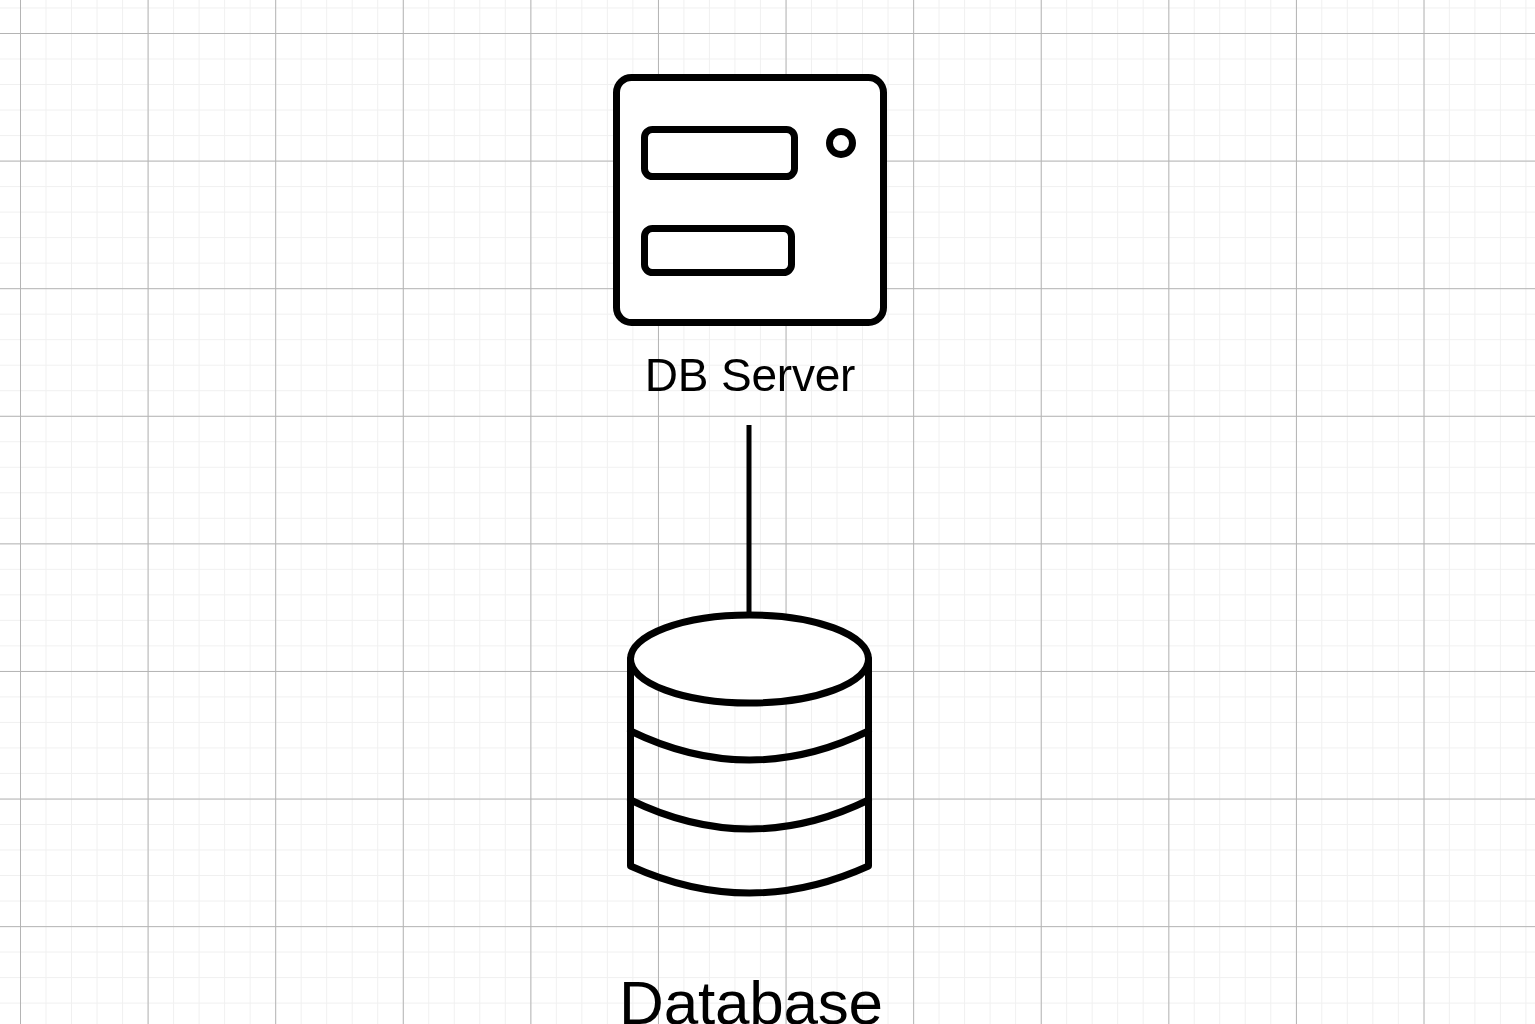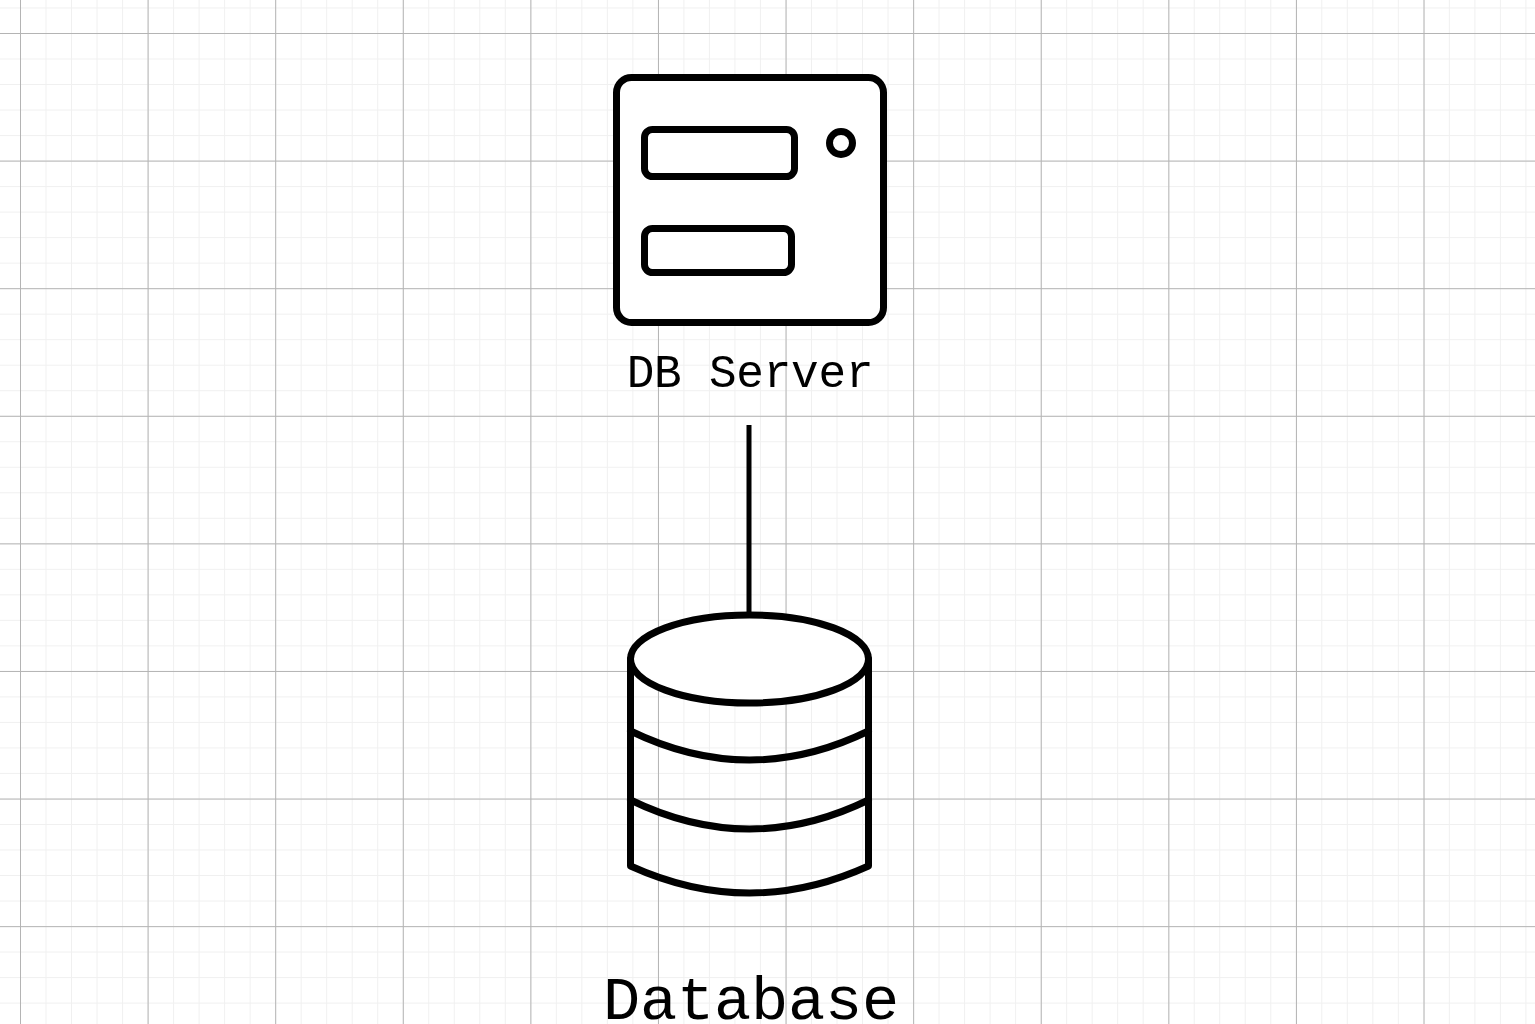--- a/index.html
+++ b/index.html
@@ -41,21 +41,21 @@
     position: absolute;
     left: 0;
     top: 0;
     width: 1535px;
     height: 1024px;
   }
   .node-label {
     position: absolute;
     text-align: center;
     color: #000000;
-    font-family: Liberation Mono, monospace;
+    font-family: Liberation Sans, sans-serif;
     font-weight: 400;
     white-space: nowrap;
     line-height: 1;
     letter-spacing: -0.2px;
   }
   #label-db-server {
     left: 500px;
     top: 352px;
     width: 500px;
     font-size: 46px;

